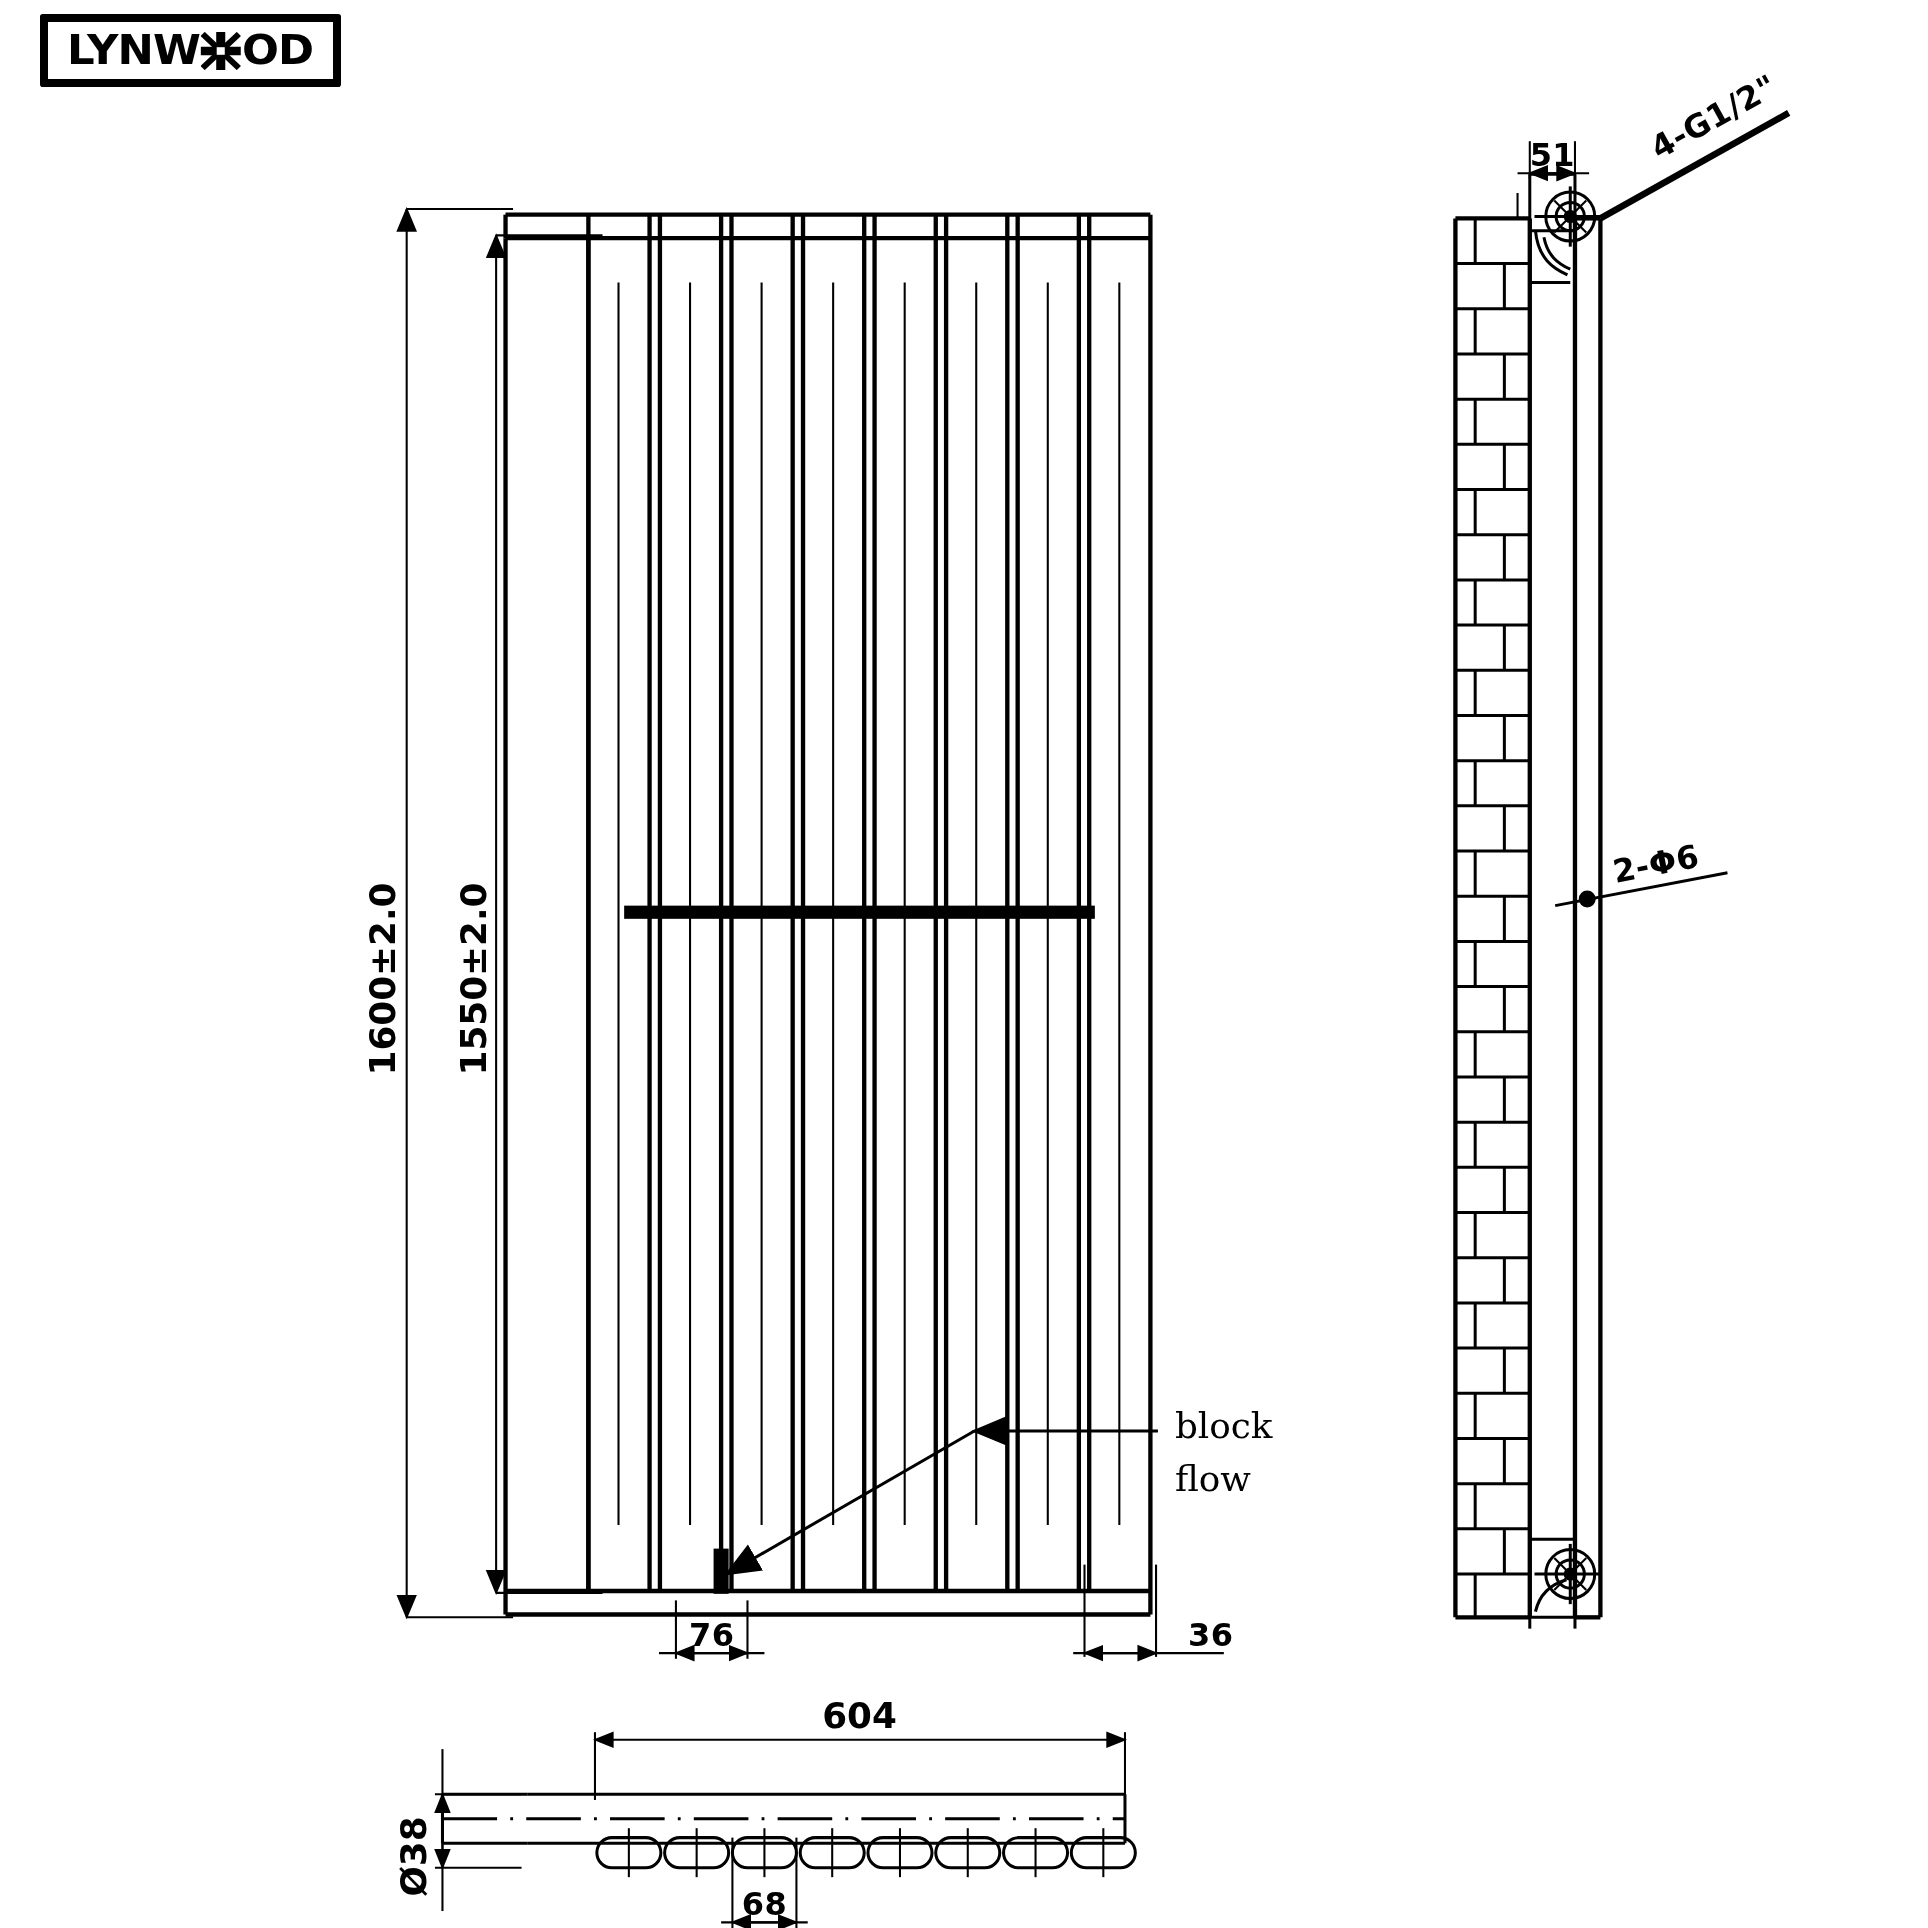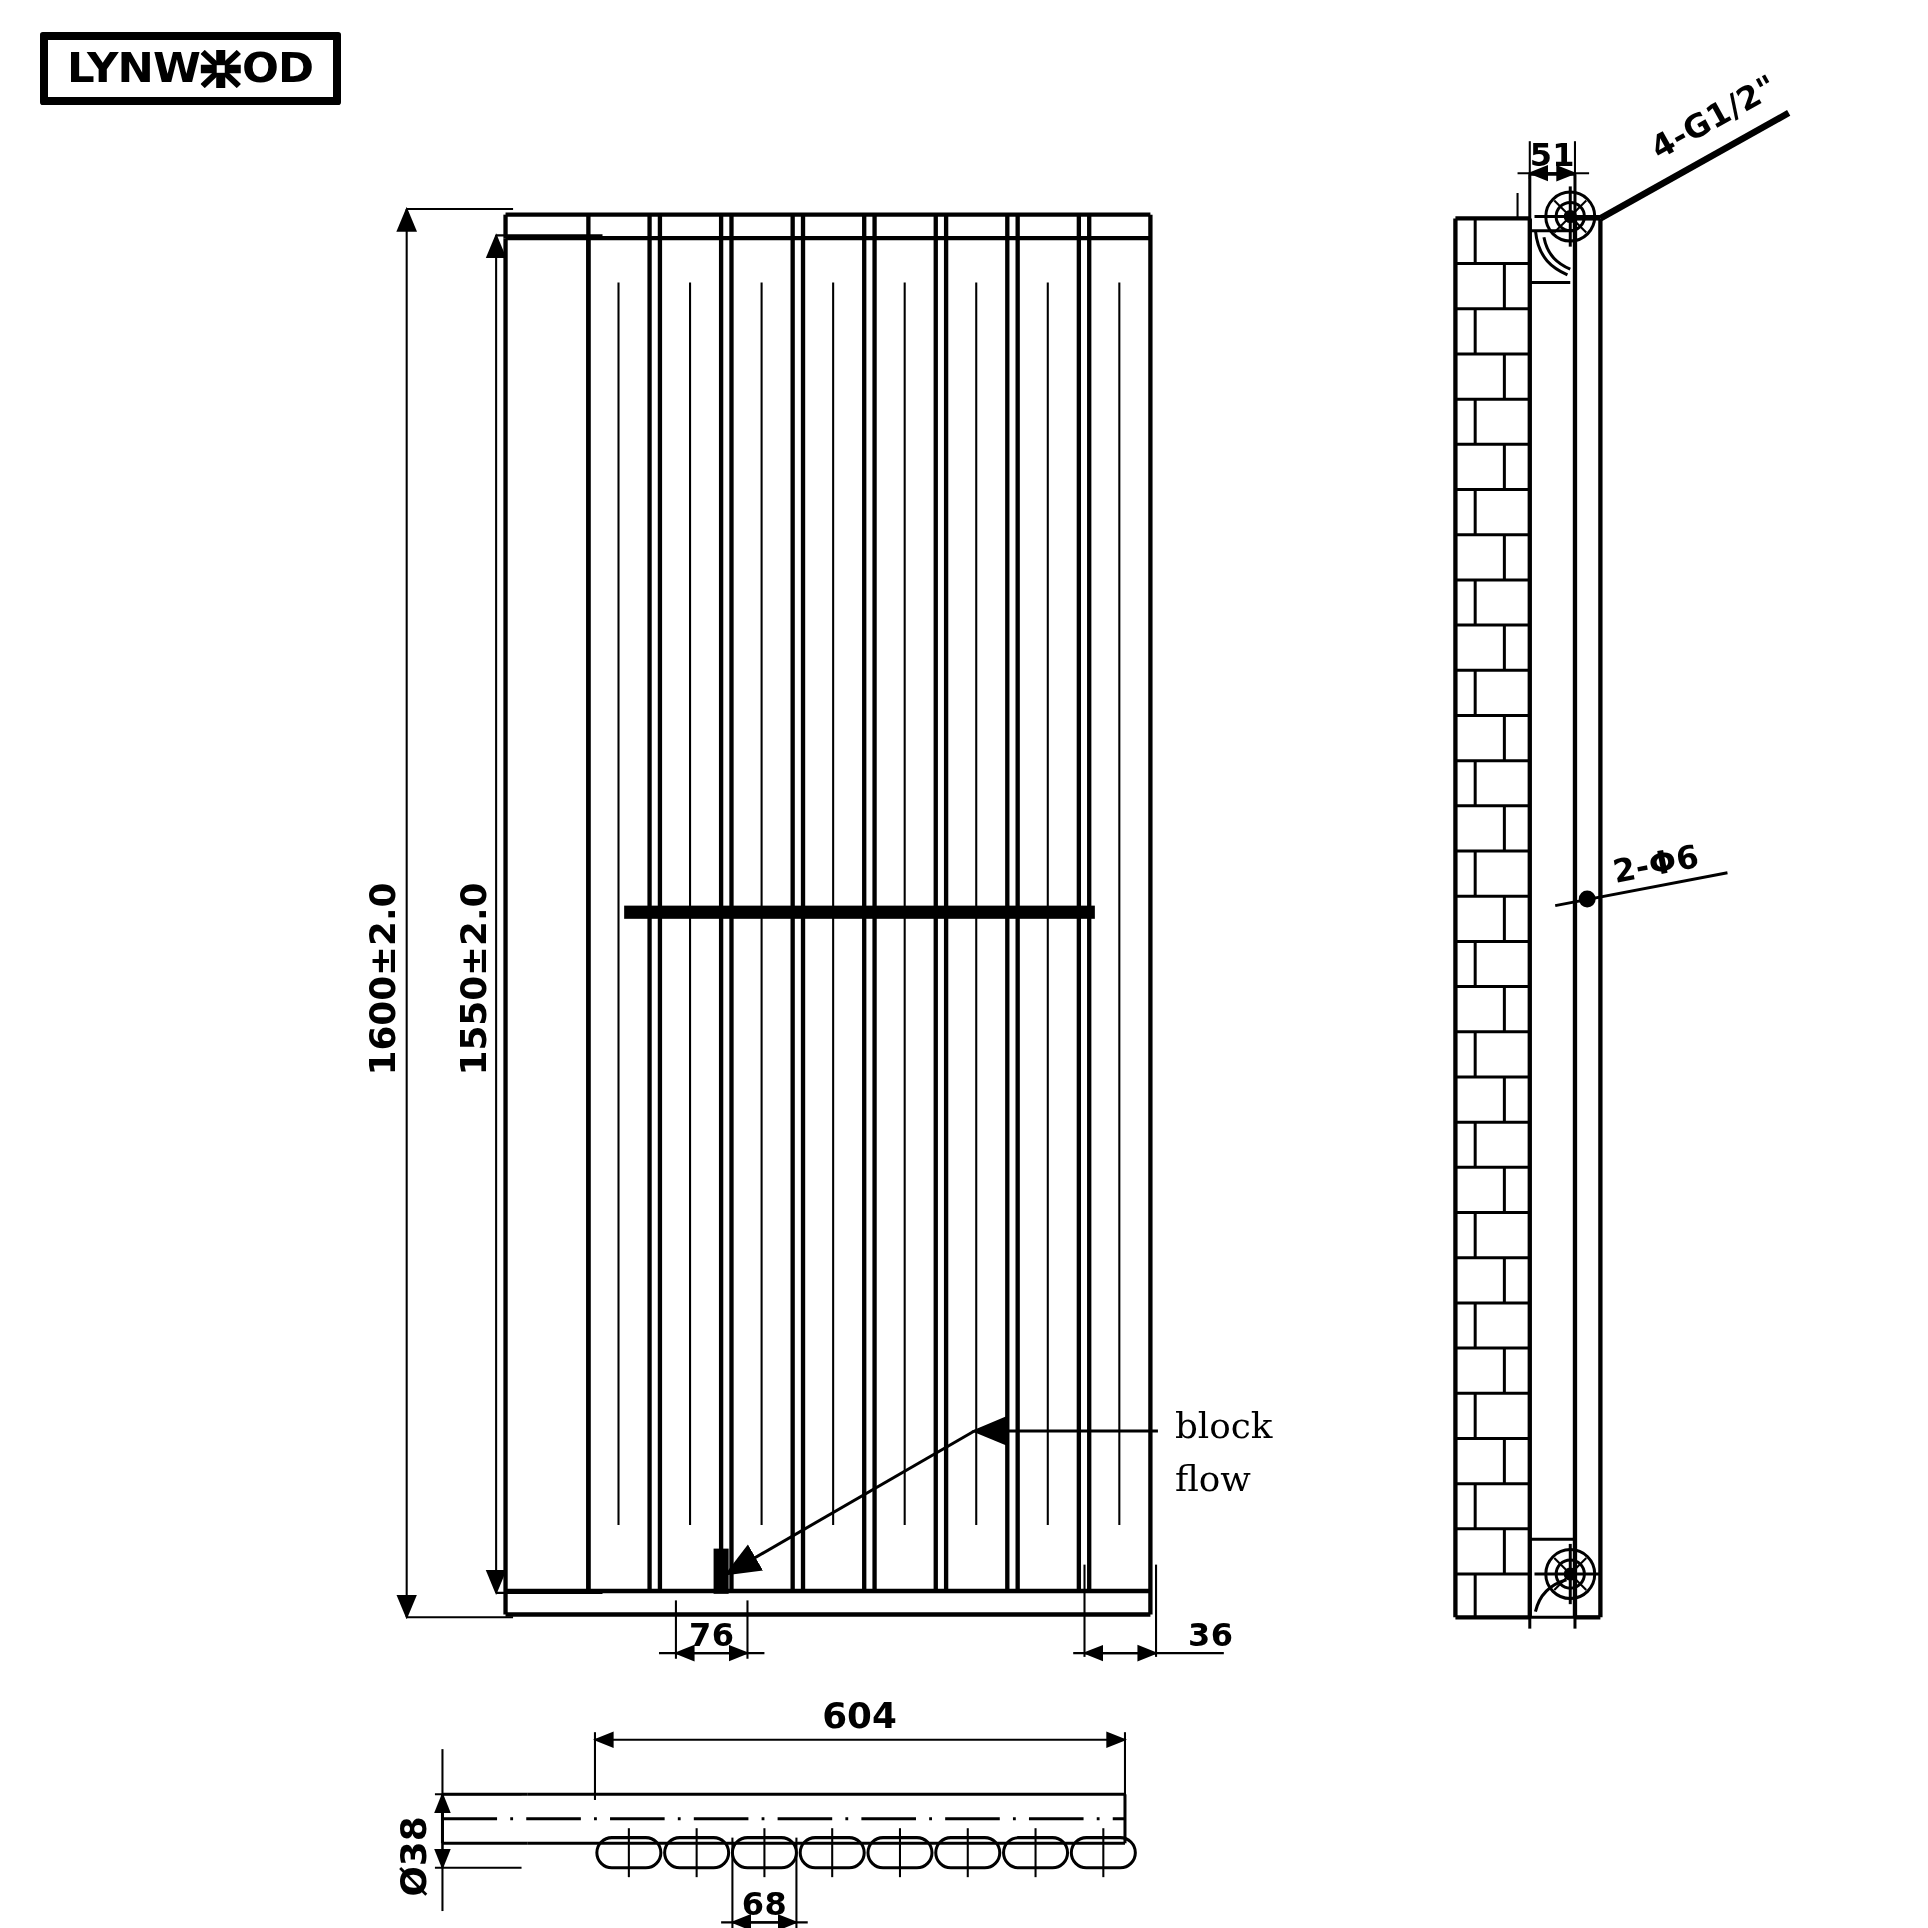--- a/index.html
+++ b/index.html
@@ -49,21 +49,21 @@
   }
   .notetxt {
     font-family: "DejaVu Serif", serif;
     fill: #000000;
     font-size: 38px;
   }
   
   #logo {
     position: absolute;
     left: 40px;
-    top: 32px;
+    top: 14px;
     width: 301px;
     height: 73px;
   }
   .logo-frame {
     position: absolute;
     inset: 0;
     border: 8.5px solid #000;
     border-radius: 2.8px;
     box-sizing: border-box;
     background: #fff;

